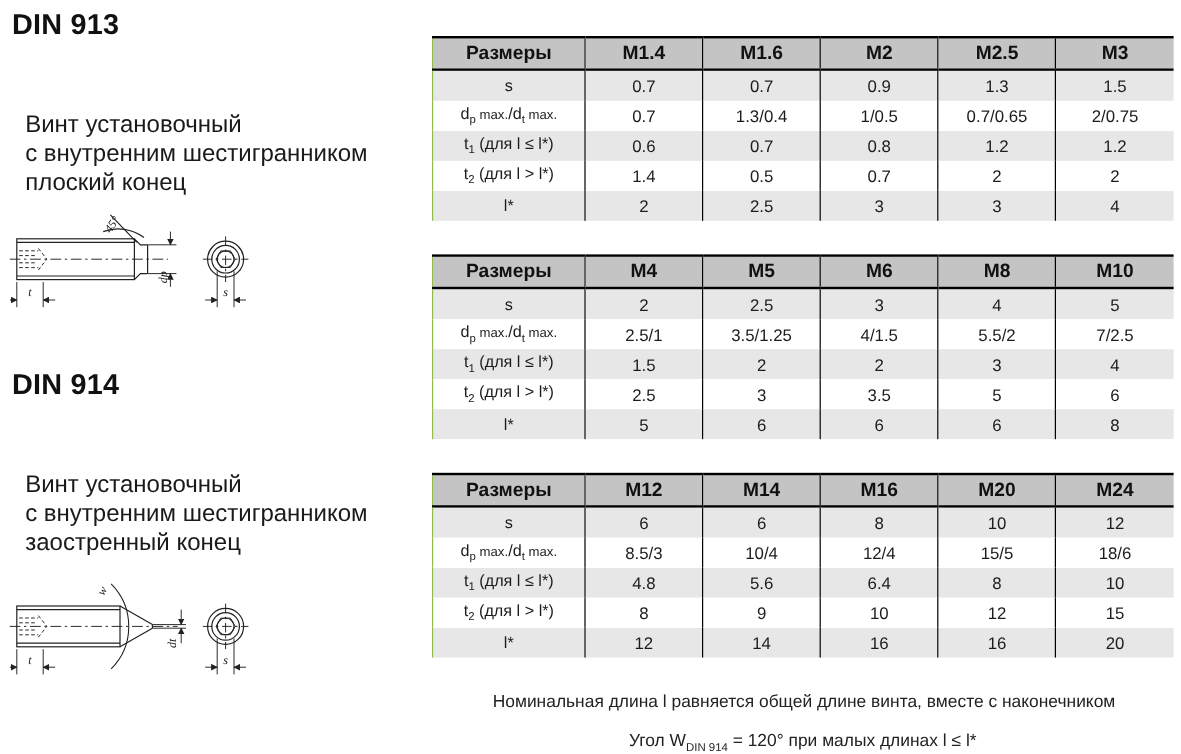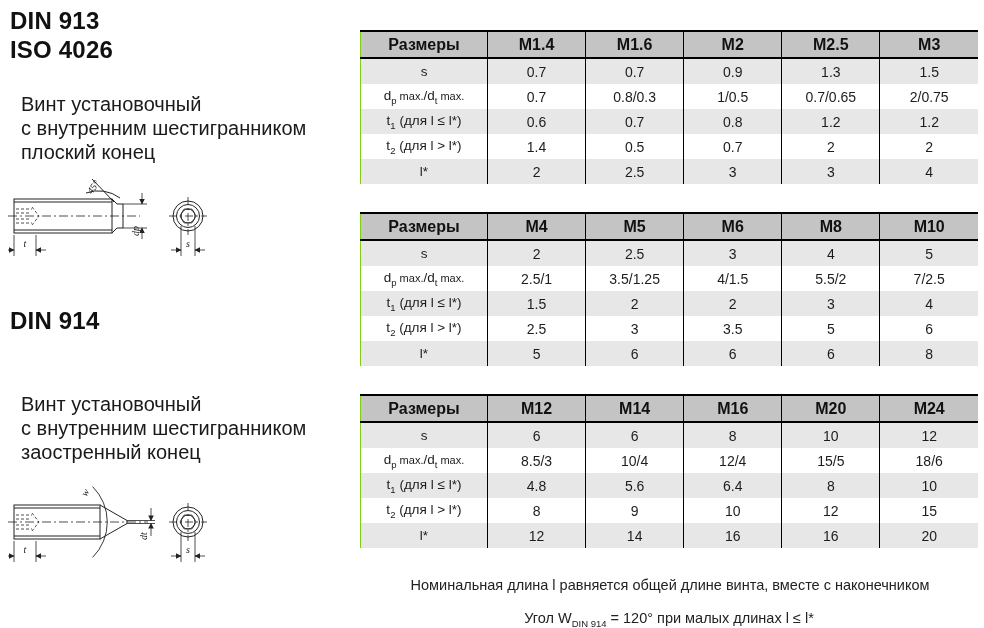--- a/index.html
+++ b/index.html
@@ -49,21 +49,20 @@
   .note-gap { margin-top: 15px; }
   .note sub { font-size: 9.5px; letter-spacing: 0; }
 </style>
 </head>
 <body>
 
 <div class="canvas">
 
   <div class="std-heading" style="top:6px">
     <div>DIN 913</div>
-    <div>ISO 4026</div>
   </div>
 
   <div class="desc" style="top:92px">
     <div>Винт установочный</div>
     <div>с внутренним шестигранником</div>
     <div>плоский конец</div>
   </div>
 
   <svg class="drawing" style="top:176px" width="212" height="92" viewBox="0 0 212 92">
     <defs>
@@ -191,21 +190,21 @@
             <td><span>s</span></td>
             <td>0.7</td>
             <td>0.7</td>
             <td>0.9</td>
             <td>1.3</td>
             <td>1.5</td>
           </tr>
           <tr>
             <td><span>d</span><sub>p</sub><span class="small"> max.</span><span>/d</span><sub>t</sub><span class="small"> max.</span></td>
             <td>0.7</td>
-            <td>0.8/0.3</td>
+            <td>1.3/0.4</td>
             <td>1/0.5</td>
             <td>0.7/0.65</td>
             <td>2/0.75</td>
           </tr>
           <tr class="stripe">
             <td><span>t</span><sub>1</sub><span> (для l ≤ l*)</span></td>
             <td>0.6</td>
             <td>0.7</td>
             <td>0.8</td>
             <td>1.2</td>

